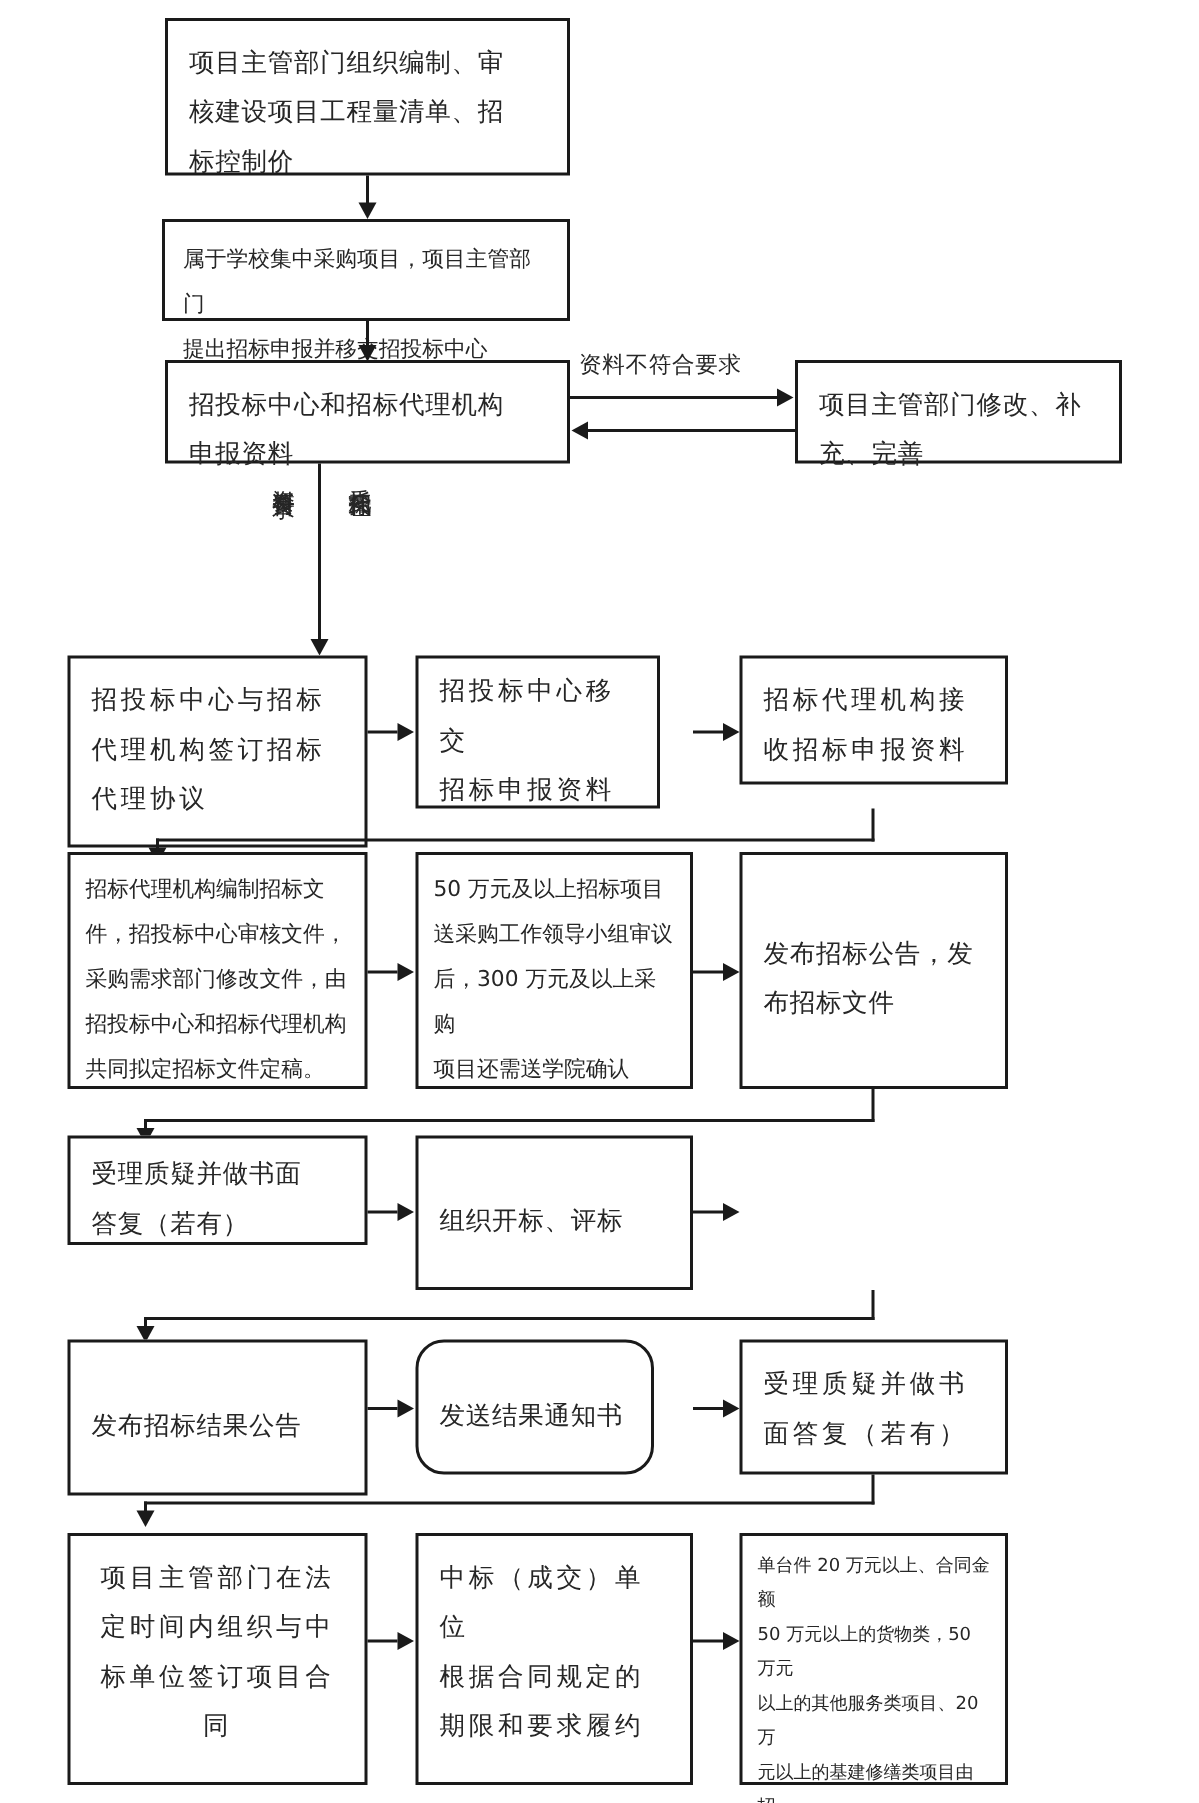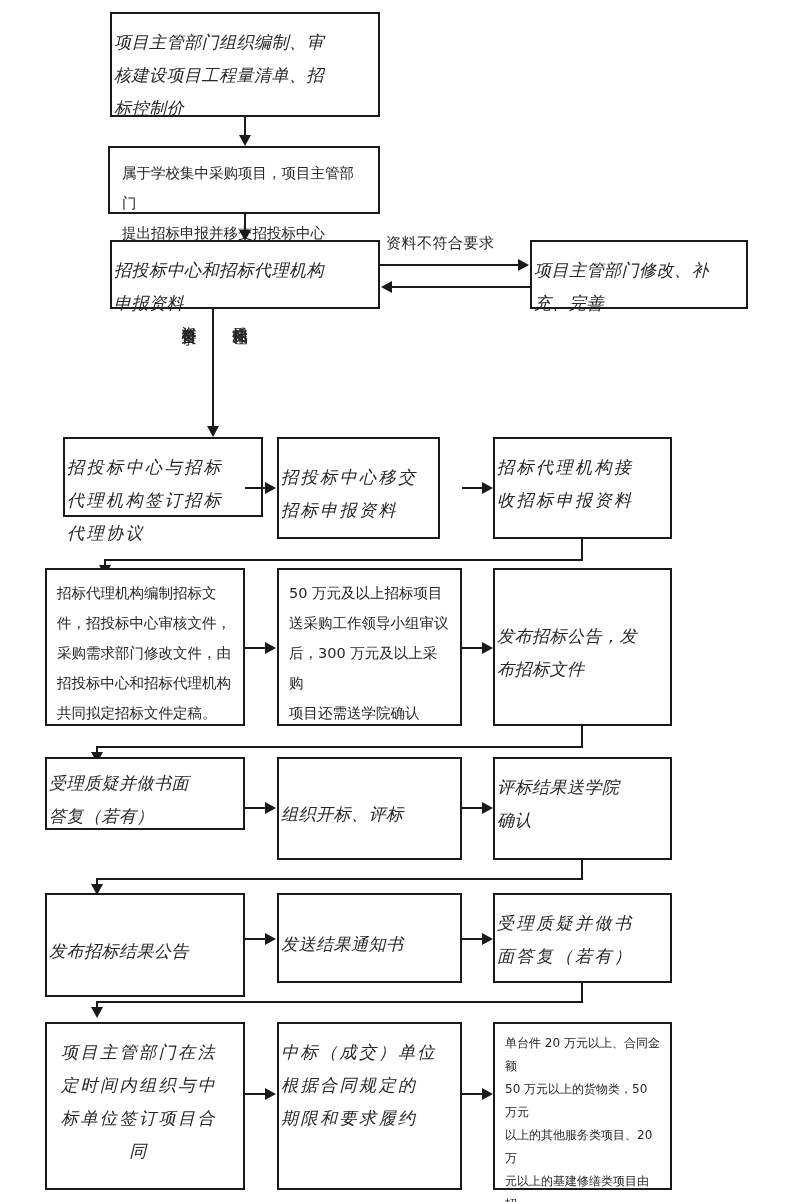--- a/index.html
+++ b/index.html
@@ -29,21 +29,21 @@
     display: block;
     width: 100%;
     white-space: pre-line;
   }
   
   .t-lg .txt   { font-size: 17px; line-height: 33px; letter-spacing: 0.5px; }
   .t-sm .txt   { font-size: 14.5px; line-height: 30px; letter-spacing: 0px; }
   .t-xs .txt   { font-size: 12px; line-height: 23px; letter-spacing: 0px; }
   .t-wide .txt { font-size: 17px; line-height: 33px; letter-spacing: 2.5px; }
 
-  .pad-a { padding: 12px 14px 0 2px; font-style: italic; }
+  .pad-a { padding: 12px 14px 0 14px; }
   .pad-b { padding: 10px 12px 0 12px; }
   .pad-c { padding: 8px 10px 0 10px; }
 
   .vcenter { align-items: center; }
   .vcenter .txt { }
 
   
   .ln {
     position: absolute;
     background: #1a1a1a;
@@ -128,32 +128,32 @@
 
   <div class="ln hline" style="left:392px; top:286px; width:138px;"></div>
   <div class="arrow-l" style="left:381px; top:281px;"></div>
 
   <div class="ln vline" style="left:212px; top:309px; height:125px;"></div>
   <div class="arrow-d" style="left:207px; top:426px;"></div>
 
   <div class="vlabel" style="left:181px; top:314px;">资料符合要求</div>
   <div class="vlabel" style="left:232px; top:314px;">委托招标代理</div>
 
-  <div class="box t-wide pad-a" style="left:63px; top:437px; width:200px; height:80px;">
+  <div class="box t-wide pad-a" style="left:45px; top:437px; width:200px; height:128px;">
     <span class="txt">招投标中心与招标
 代理机构签订招标
 代理协议</span>
   </div>
 
   <div class="box t-wide pad-a vcenter" style="left:277px; top:437px; width:163px; height:102px;">
     <span class="txt">招投标中心移交
 招标申报资料</span>
   </div>
 
-  <div class="box t-wide pad-a" style="left:493px; top:437px; width:179px; height:102px;">
+  <div class="box t-wide pad-a" style="left:493px; top:437px; width:179px; height:86px;">
     <span class="txt">招标代理机构接
 收招标申报资料</span>
   </div>
 
   <div class="ln hline" style="left:245px; top:487px; width:20px;"></div>
   <div class="arrow-r" style="left:265px; top:482px;"></div>
 
   <div class="ln hline" style="left:462px; top:487px; width:20px;"></div>
   <div class="arrow-r" style="left:482px; top:482px;"></div>
 
@@ -195,41 +195,37 @@
 
   <div class="box t-lg pad-a vcenter" style="left:45px; top:757px; width:200px; height:73px;">
     <span class="txt">受理质疑并做书面
 答复（若有）</span>
   </div>
 
   <div class="box t-lg pad-a vcenter" style="left:277px; top:757px; width:185px; height:103px;">
     <span class="txt">组织开标、评标</span>
   </div>
 
-  <div class="box t-lg pad-a" style="left:493px; top:757px; width:179px; height:103px;">
-    <span class="txt">评标结果送学院
-确认</span>
-  </div>
 
   <div class="ln hline" style="left:245px; top:807px; width:20px;"></div>
   <div class="arrow-r" style="left:265px; top:802px;"></div>
 
   <div class="ln hline" style="left:462px; top:807px; width:20px;"></div>
   <div class="arrow-r" style="left:482px; top:802px;"></div>
 
   <div class="ln vline" style="left:581px; top:860px; height:20px;"></div>
   <div class="ln hline" style="left:96px; top:878px; width:487px;"></div>
   <div class="ln vline" style="left:96px; top:878px; height:12px;"></div>
   <div class="arrow-d" style="left:91px; top:884px;"></div>
 
   <div class="box t-lg pad-a vcenter" style="left:45px; top:893px; width:200px; height:104px;">
     <span class="txt">发布招标结果公告</span>
   </div>
 
-  <div class="box t-lg pad-a vcenter" style="left:277px; top:893px; width:185px; height:90px;">
+  <div class="box t-lg pad-a vcenter" style="left:277px; top:893px; width:159px; height:90px;border-radius:19px;">
     <span class="txt">发送结果通知书</span>
   </div>
 
   <div class="box t-wide pad-a" style="left:493px; top:893px; width:179px; height:90px;">
     <span class="txt">受理质疑并做书
 面答复（若有）</span>
   </div>
 
   <div class="ln hline" style="left:245px; top:938px; width:20px;"></div>
   <div class="arrow-r" style="left:265px; top:933px;"></div>

